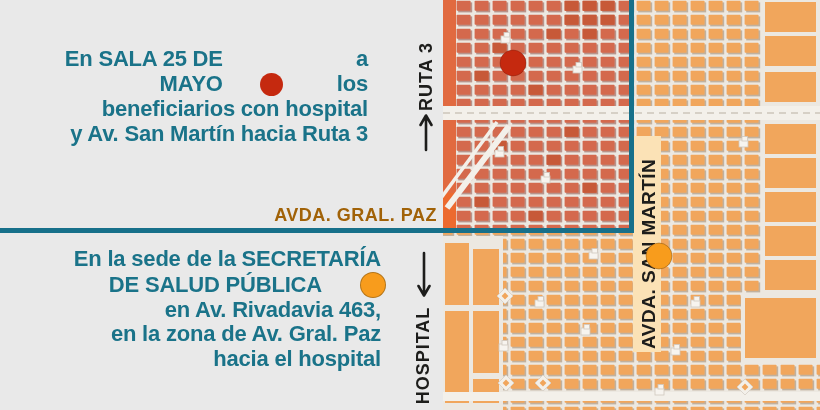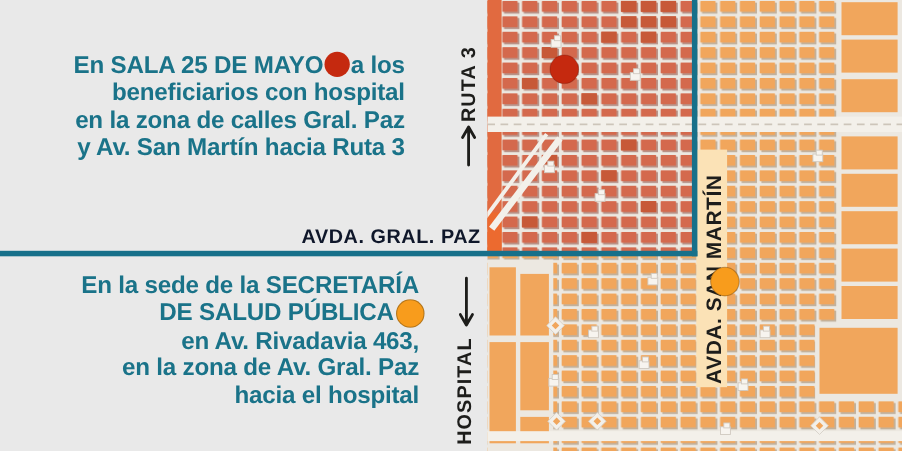--- a/index.html
+++ b/index.html
@@ -11,48 +11,47 @@
   .map-svg { position:absolute; left:443px; top:0; }
 
   
   .hline { position:absolute; left:0; top:228px; width:634px; height:5px; background:#17708a; z-index:6; }
   .vline { position:absolute; left:629px; top:0; width:5px; height:233px; background:#17708a; z-index:6; }
 
   
   .notice { position:absolute; color:#1a7389; font-weight:bold; letter-spacing:-0.2px; text-align:right; z-index:3; }
   .p1 { top:46px; right:452px; font-size:22px; line-height:25px; }
   .p2 { top:247px; right:439px; font-size:22px; line-height:24.5px; }
-  .flexline { display:flex; justify-content:flex-end; align-items:center; }
+  .flexline { display:flex; justify-content:flex-end; align-items:flex-end;gap:36px; }
   .dot { display:inline-block; border-radius:50%; flex:0 0 auto; }
   .dot-red { width:23px; height:23px; background:#c5290f; margin:0 1px; }
   .dot-orange { width:26px; height:26px; background:#f89c1c; border:1px solid rgba(100,70,20,.45);
                 box-sizing:border-box; margin-left:2px; margin-right:-5px; }
 
-  .paz { position:absolute; top:205px; right:383px; color:#0f172a; font-weight:bold;
+  .paz { position:absolute; top:205px; right:383px; color:#a16207; font-weight:bold;
          font-size:18px; letter-spacing:0.5px; z-index:3; }
 
   .vlabel { position:absolute; color:#1d1d1b; font-weight:bold; white-space:nowrap;
             transform:rotate(-90deg); font-size:18px; letter-spacing:1px; text-align:center; z-index:3; }
   .ruta3 { width:80px; left:386px; top:66px; }
   .hospital { width:110px; left:368px; top:345px; }
   .arrow { position:absolute; z-index:3; }
   .arrow-up { left:419px; top:112px; }
   .arrow-down { left:417px; top:251px; }
 </style>
 </head>
 <body>
 
 <div class="notice p1">
   <div class="flexline">
     <span>En SALA 25 DE MAYO</span>
     <span class="dot dot-red"></span>
     <span>a los</span>
   </div>
   <div>beneficiarios con hospital</div>
-  <div>en la zona de calles Gral. Paz</div>
   <div>y Av. San Martín hacia Ruta 3</div>
 </div>
 
 <div class="notice p2">
   <div>En la sede de la SECRETARÍA</div>
   <div class="flexline">
     <span>DE SALUD PÚBLICA</span>
     <span class="dot dot-orange"></span>
   </div>
   <div>en Av. Rivadavia 463,</div>

